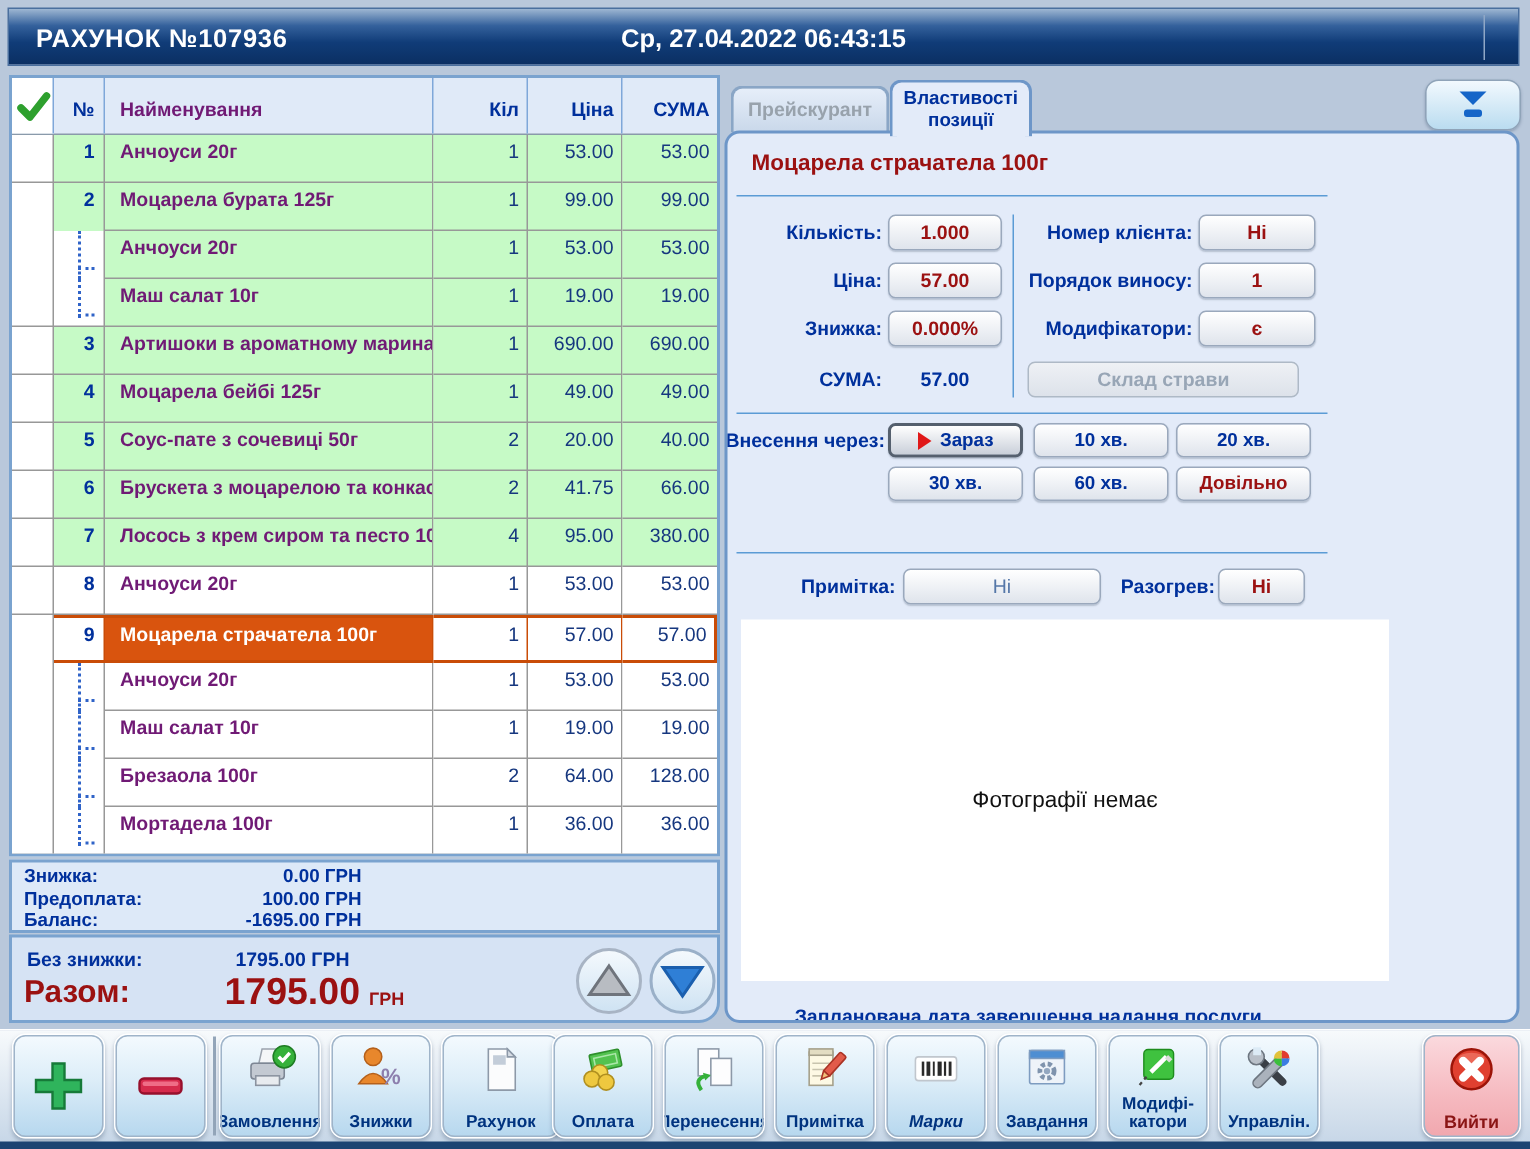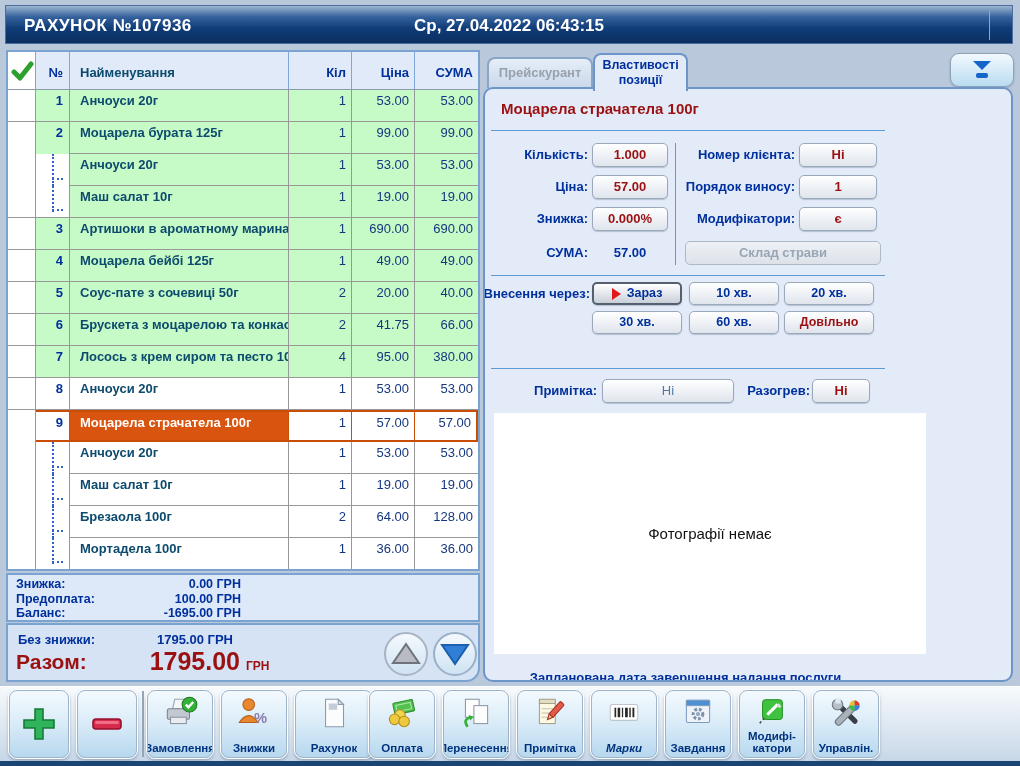--- a/index.html
+++ b/index.html
@@ -31,21 +31,21 @@
   .th.c-num{width:34px;}
   .th.c-name{width:219px;justify-content:flex-start;padding-left:10px;}
   .th.c-qty{width:63px;justify-content:flex-end;padding-right:5px;}
   .th.c-price{width:63px;}
   .th.c-sum{width:63px;border-right:none;}
   .row{display:flex;height:32px;}
   .cell{box-sizing:border-box;position:relative;border-right:1px solid #989898;border-bottom:1px solid #989898;
         font-size:13px;color:#16377f;display:flex;align-items:flex-start;}
   .c-check{width:28px;background:#fff;border-bottom:none;}
   .c-num{width:34px;justify-content:flex-end;padding:3px 6px 0 0;font-weight:bold;color:var(--navy,#00309c);border-bottom:none;}
-  .c-name{width:219px;padding:3px 0 0 10px;font-weight:bold;color:#0c4a6e;white-space:nowrap;overflow:hidden;}
+  .c-name{width:219px;padding:3px 0 0 10px;font-weight:bold;color:#701a75;white-space:nowrap;overflow:hidden;}
   .c-qty,.c-price,.c-sum{width:63px;justify-content:flex-end;padding:3px 5px 0 0;}
   .c-sum{border-right:none;}
   .gend .c-check,.gend .c-num{border-bottom:1px solid #989898;}
   .b-green .c-name,.b-green .c-qty,.b-green .c-price,.b-green .c-sum{background:var(--green,#c6fac6);}
   .b-green.t-main .c-num{background:var(--green,#c6fac6);}
   .t-sub .c-num{background:#fff;}
   .b-white .c-name,.b-white .c-qty,.b-white .c-price,.b-white .c-sum{background:#fff;}
   
   .b-selected .c-name{background:var(--orange,#d9540e);color:#fff;}
   .b-selected .c-num,.b-selected .c-qty,.b-selected .c-price,.b-selected .c-sum{background:#fff;}
@@ -427,21 +427,21 @@
   <div class="p-abs fplain" style="left:107px;width:76px;top:152px;">57.00</div>
 
   <div class="p-abs vdiv" style="left:190px;top:54px;height:122px;"></div>
 
   <div class="p-abs flab" style="left:196px;width:114px;top:54px;">Номер клієнта:</div>
   <div class="p-abs fbtn" style="left:314px;width:78px;top:54px;">Ні</div>
   <div class="p-abs flab" style="left:196px;width:114px;top:86px;">Порядок виносу:</div>
   <div class="p-abs fbtn" style="left:314px;width:78px;top:86px;">1</div>
   <div class="p-abs flab" style="left:196px;width:114px;top:118px;">Модифікатори:</div>
   <div class="p-abs fbtn" style="left:314px;width:78px;top:118px;">є</div>
-  <div class="p-abs fbtn disabled" style="left:200px;width:196px;top:152px;">Склад страви</div>
+  <div class="p-abs fbtn disabled" style="left:200px;width:181px;top:152px;">Склад страви</div>
 
   <div class="p-abs hr" style="top:186px;"></div>
 
   <div class="p-abs flab" style="left:-40px;width:145px;top:193px;height:23px;line-height:23px;">Внесення через:</div>
   <div class="p-abs tbtn sel" style="left:107px;width:90px;top:193px;">
     <span class="play-icon"></span>
     <span>Зараз</span>
   </div>
   <div class="p-abs tbtn" style="left:204px;width:90px;top:193px;">10 хв.</div>
   <div class="p-abs tbtn" style="left:299px;width:90px;top:193px;">20 хв.</div>
@@ -611,14 +611,24 @@
           <path d="M26 11 L26 6 A5 5 0 0 1 31 11 Z" fill="#e23b2e"></path>
           <path d="M26 11 L31 11 A5 5 0 0 1 26 16 Z" fill="#3b7de2"></path>
           <path d="M26 11 L26 16 A5 5 0 0 1 21 11 Z" fill="#3bbf3b"></path>
           <path d="M26 11 L21 11 A5 5 0 0 1 26 6 Z" fill="#e2c23b"></path>
         </g>
       </svg>
     </span>
     <span class="lbl">Управлін.</span>
   </div>
 
+  <div class="tool-btn exit-btn" style="left:948px;width:66px;">
+    <span>
+      <svg width="40" height="40" viewBox="0 0 36 36">
+        <circle cx="18" cy="17" r="12" fill="#e04030" stroke="#9c1408" stroke-width="1.5"></circle>
+        <ellipse cx="18" cy="11" rx="8" ry="4" fill="#f0796a" opacity="0.7"></ellipse>
+        <path d="M13 12 L23 22 M23 12 L13 22" stroke="#fff" stroke-width="5" stroke-linecap="round"></path>
+      </svg>
+    </span>
+    <span class="lbl">Вийти</span>
+  </div>
 </div>
 <div class="tb-bottom"></div>
 
 </body></html>

